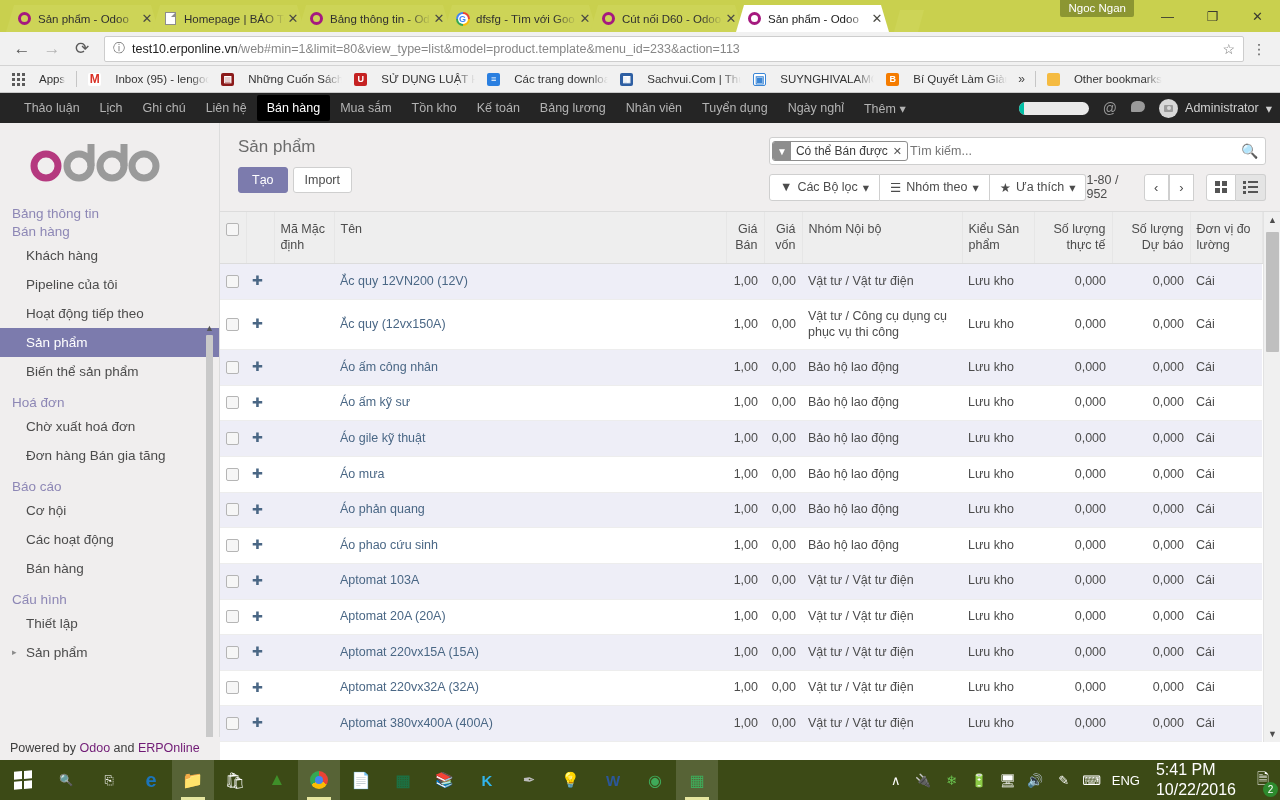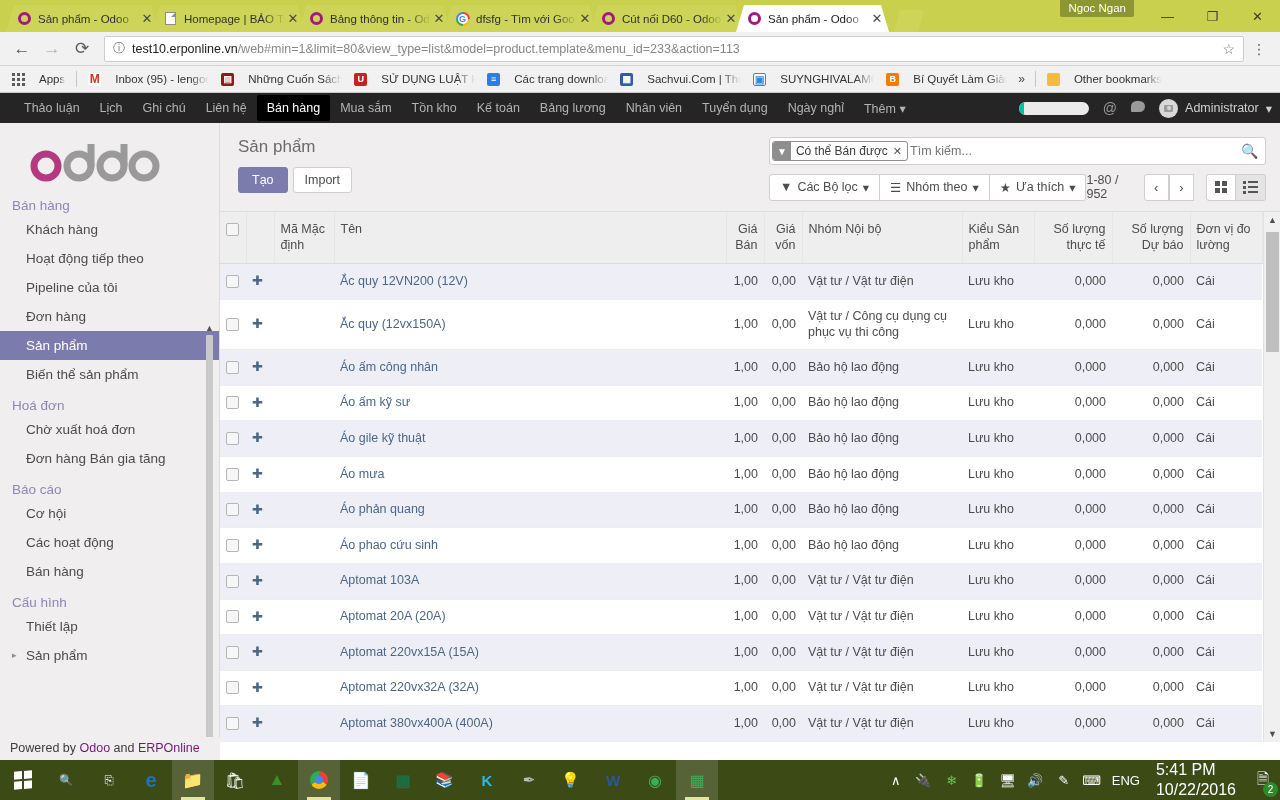--- a/index.html
+++ b/index.html
@@ -487,25 +487,25 @@
             <circle cx="24" cy="25" r="12" fill="none" stroke="#b5397f" stroke-width="7"></circle>
             <circle cx="57" cy="25" r="12" fill="none" stroke="#9a9a9a" stroke-width="7"></circle>
             <path d="M69 3 v22" stroke="#9a9a9a" stroke-width="7" fill="none"></path>
             <circle cx="90" cy="25" r="12" fill="none" stroke="#9a9a9a" stroke-width="7"></circle>
             <path d="M102 3 v22" stroke="#9a9a9a" stroke-width="7" fill="none"></path>
             <circle cx="122" cy="25" r="12" fill="none" stroke="#9a9a9a" stroke-width="7"></circle>
           </svg>
         </div>
 
         <div class="side-scroll">
+          <div class="side-sec">Bảng thông tin</div>
           <div class="side-sec tight">Bán hàng</div>
           <div class="side-item">Khách hàng</div>
+          <div class="side-item">Pipeline của tôi</div>
           <div class="side-item">Hoạt động tiếp theo</div>
-          <div class="side-item">Pipeline của tôi</div>
-          <div class="side-item">Đơn hàng</div>
           <div class="side-item sel">Sản phẩm</div>
           <div class="side-item">Biến thể sản phẩm</div>
 
           <div class="side-sec">Hoá đơn</div>
           <div class="side-item">Chờ xuất hoá đơn</div>
           <div class="side-item">Đơn hàng Bán gia tăng</div>
 
           <div class="side-sec">Báo cáo</div>
           <div class="side-item">Cơ hội</div>
           <div class="side-item">Các hoạt động</div>

